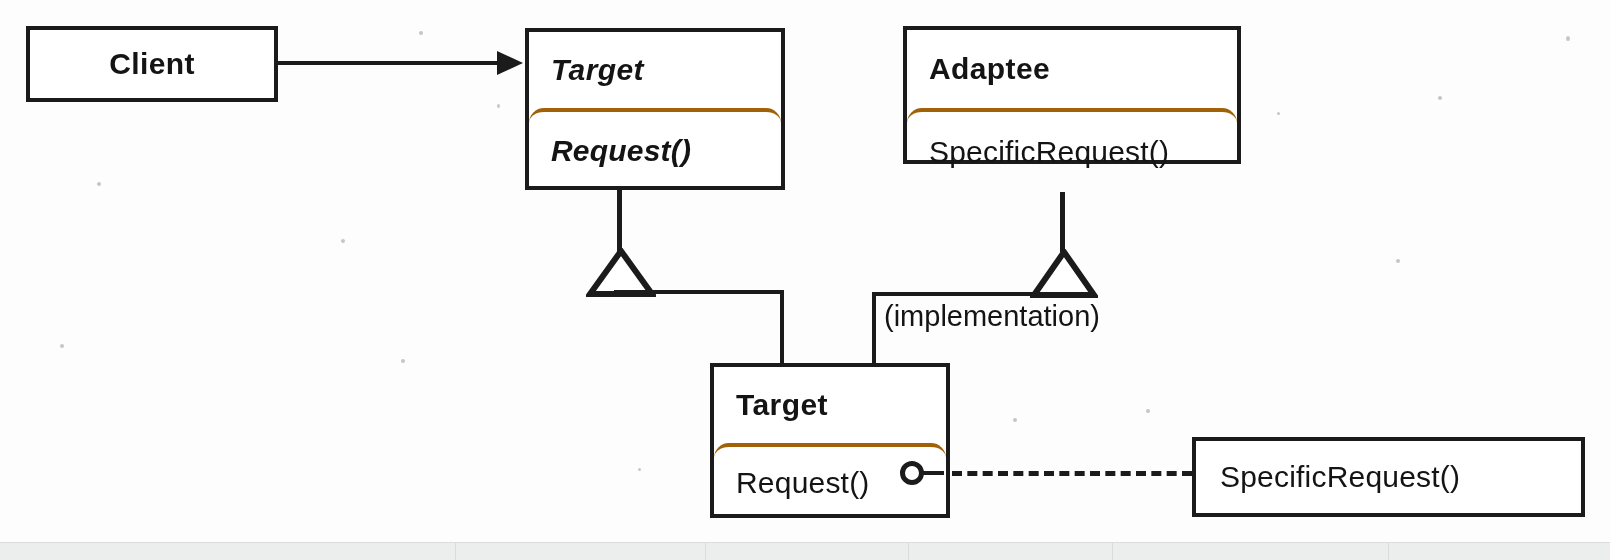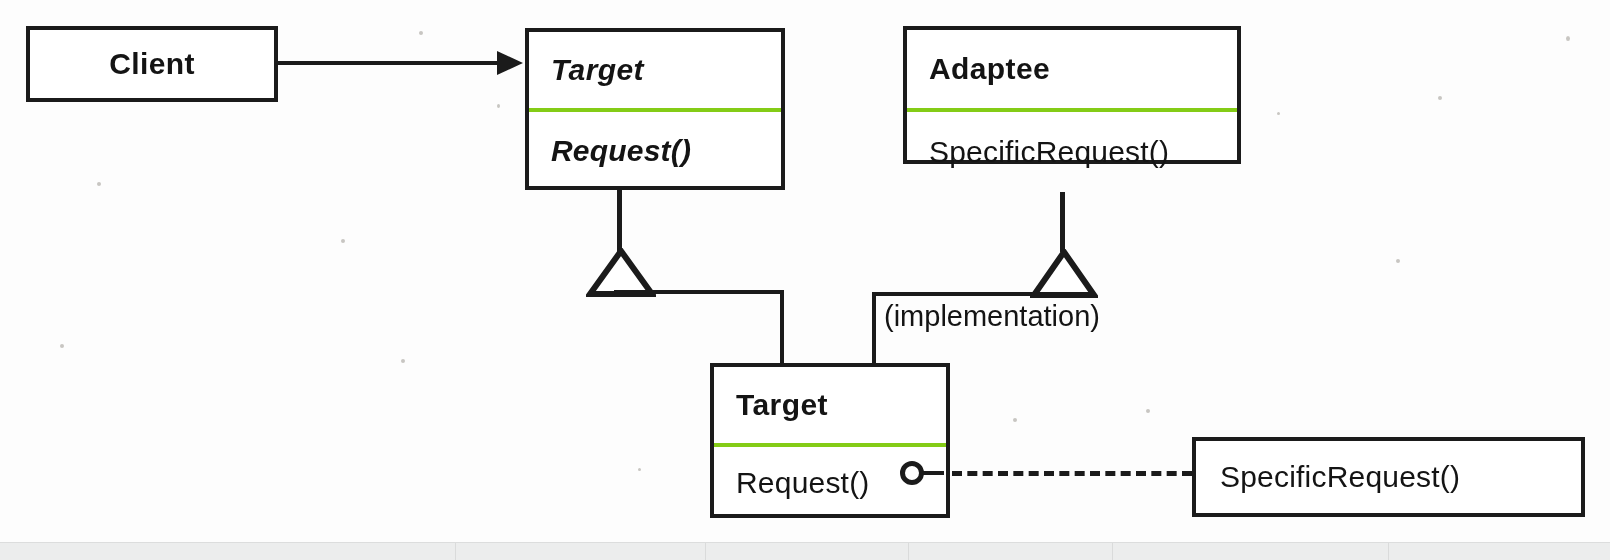--- a/index.html
+++ b/index.html
@@ -44,23 +44,24 @@
     position: absolute;
     box-sizing: border-box;
     border: 4px solid #1b1b1b;
     background: #ffffff;
   }
   .uml-compartment {
     box-sizing: border-box;
     display: flex;
     align-items: center;
     width: 100%;
+    border-radius: 15px;
   }
   .uml-compartment.divided {
-    border-top: 4px solid #84cc16;
+    border-top: 4px solid #a16207;
   }
   .uml-name {
     font-weight: bold;
     font-size: 30px;
     color: #141414;
     letter-spacing: 0.4px;
   }
   .uml-op {
     font-size: 30px;
     color: #141414;

